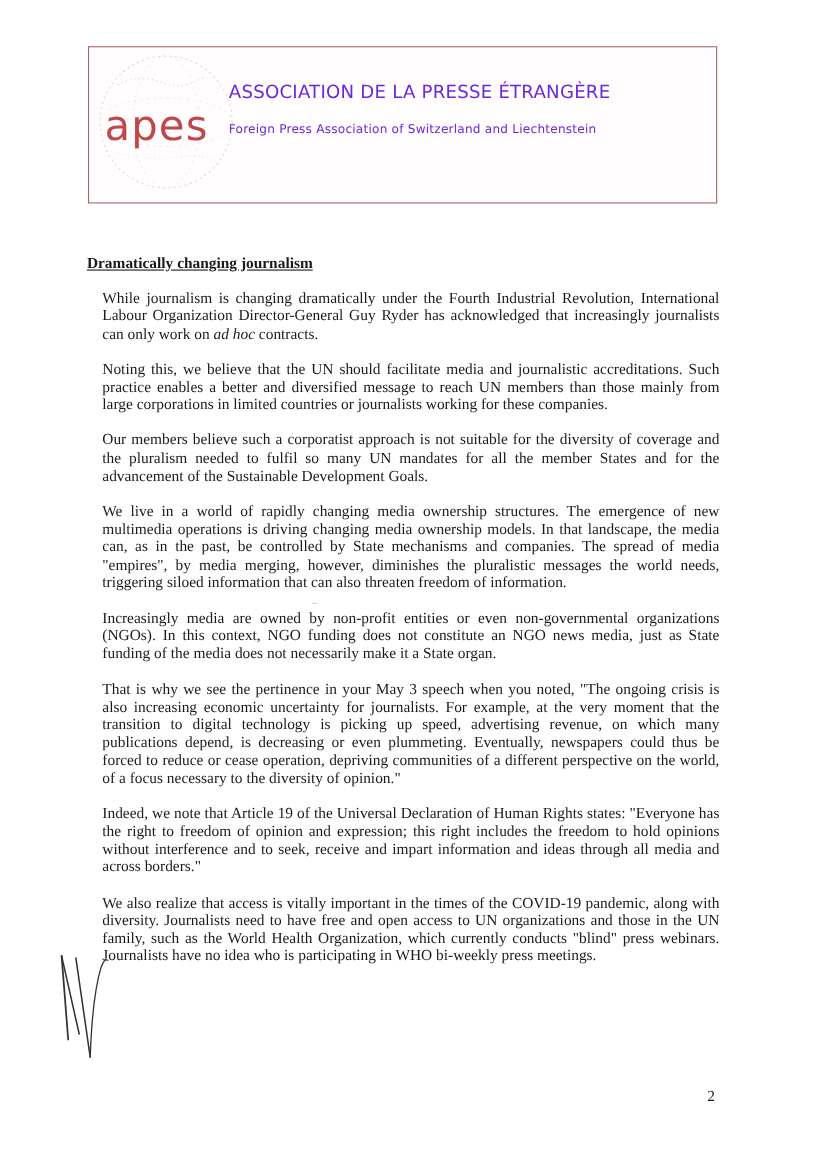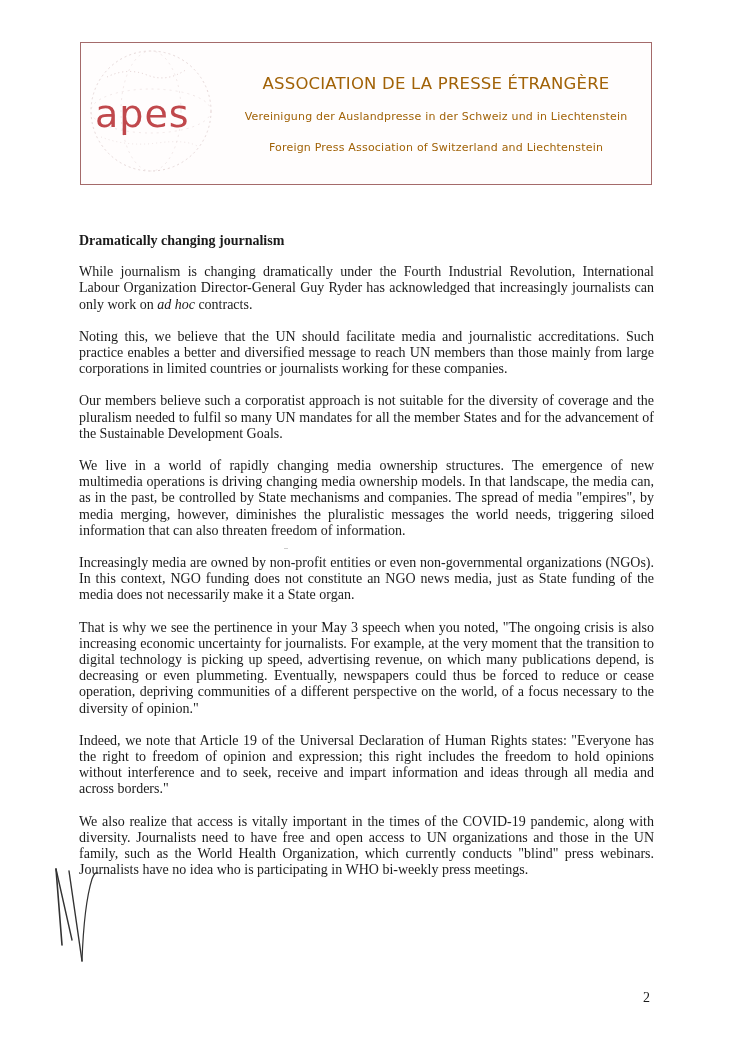--- a/index.html
+++ b/index.html
@@ -34,26 +34,26 @@
     }
     .logo-text {
       position: absolute;
       left: 10px;
       top: 52px;
       width: 130px;
       height: 40px;
     }
     .lh-titles {
       position: absolute;
-      left: 140px;
+      left: 127px;
       top: 30px;
       width: 430px;
-      text-align: center;
+      text-align: left;
       font-family: "DejaVu Sans", "Liberation Sans", sans-serif;
-      color: #a16207;
+      color: #6d28d9;
     }
     .lh-title {
       font-size: 16.5px;
       line-height: 21px;
       letter-spacing: 0.2px;
     }
     .lh-sub {
       font-size: 11px;
       line-height: 15px;
       margin-top: 16px;
@@ -65,23 +65,24 @@
       left: 79px;
       top: 233px;
       width: 575px;
       font-size: 14px;
       line-height: 16.2px;
     }
     .heading {
       font-weight: bold;
       font-size: 14px;
       margin: 0 0 15px 0;
+      text-decoration: underline;
     }
     .para {
-      margin: 0 0 16px 0;
+      margin: 0 0 16px 14px;
       text-align: justify;
     }
     .para em { font-style: italic; }
     .signature {
       position: absolute;
       left: 50px;
       top: 865px;
       width: 60px;
       height: 110px;
     }
@@ -108,21 +109,20 @@
     <ellipse cx="64" cy="64" rx="30" ry="60" fill="none" stroke="#eee2e2" stroke-width="0.8" stroke-dasharray="2 4"></ellipse>
     <ellipse cx="64" cy="64" rx="60" ry="22" fill="none" stroke="#eee2e2" stroke-width="0.8" stroke-dasharray="2 4"></ellipse>
     <path d="M20 30 Q40 20 60 28 T100 22" fill="none" stroke="#e0cccc" stroke-width="1" stroke-dasharray="1 3"></path>
     <path d="M14 90 Q40 100 70 96 T112 100" fill="none" stroke="#e8dcdc" stroke-width="0.8" stroke-dasharray="1 3"></path>
   </svg>
   <svg class="logo-text" viewBox="0 0 130 40">
     <text x="4" y="32" font-family="DejaVu Sans, sans-serif" font-size="38" fill="#c0484c" letter-spacing="1">apes</text>
   </svg>
   <div class="lh-titles">
     <div class="lh-title">ASSOCIATION DE LA PRESSE ÉTRANGÈRE</div>
-    <div class="lh-sub lh-sub-first">Vereinigung der Auslandpresse in der Schweiz und in Liechtenstein</div>
     <div class="lh-sub">Foreign Press Association of Switzerland and Liechtenstein</div>
   </div>
 </div>
 
 <div class="content">
   <div class="heading">Dramatically changing journalism</div>
 
   <p class="para"><span>While journalism is changing dramatically under the Fourth Industrial Revolution, International Labour Organization Director-General Guy Ryder has acknowledged that increasingly journalists can only work on </span><em>ad hoc</em><span> contracts.</span></p>
 
   <p class="para">Noting this, we believe that the UN should facilitate media and journalistic accreditations. Such practice enables a better and diversified message to reach UN members than those mainly from large corporations in limited countries or journalists working for these companies.</p>

